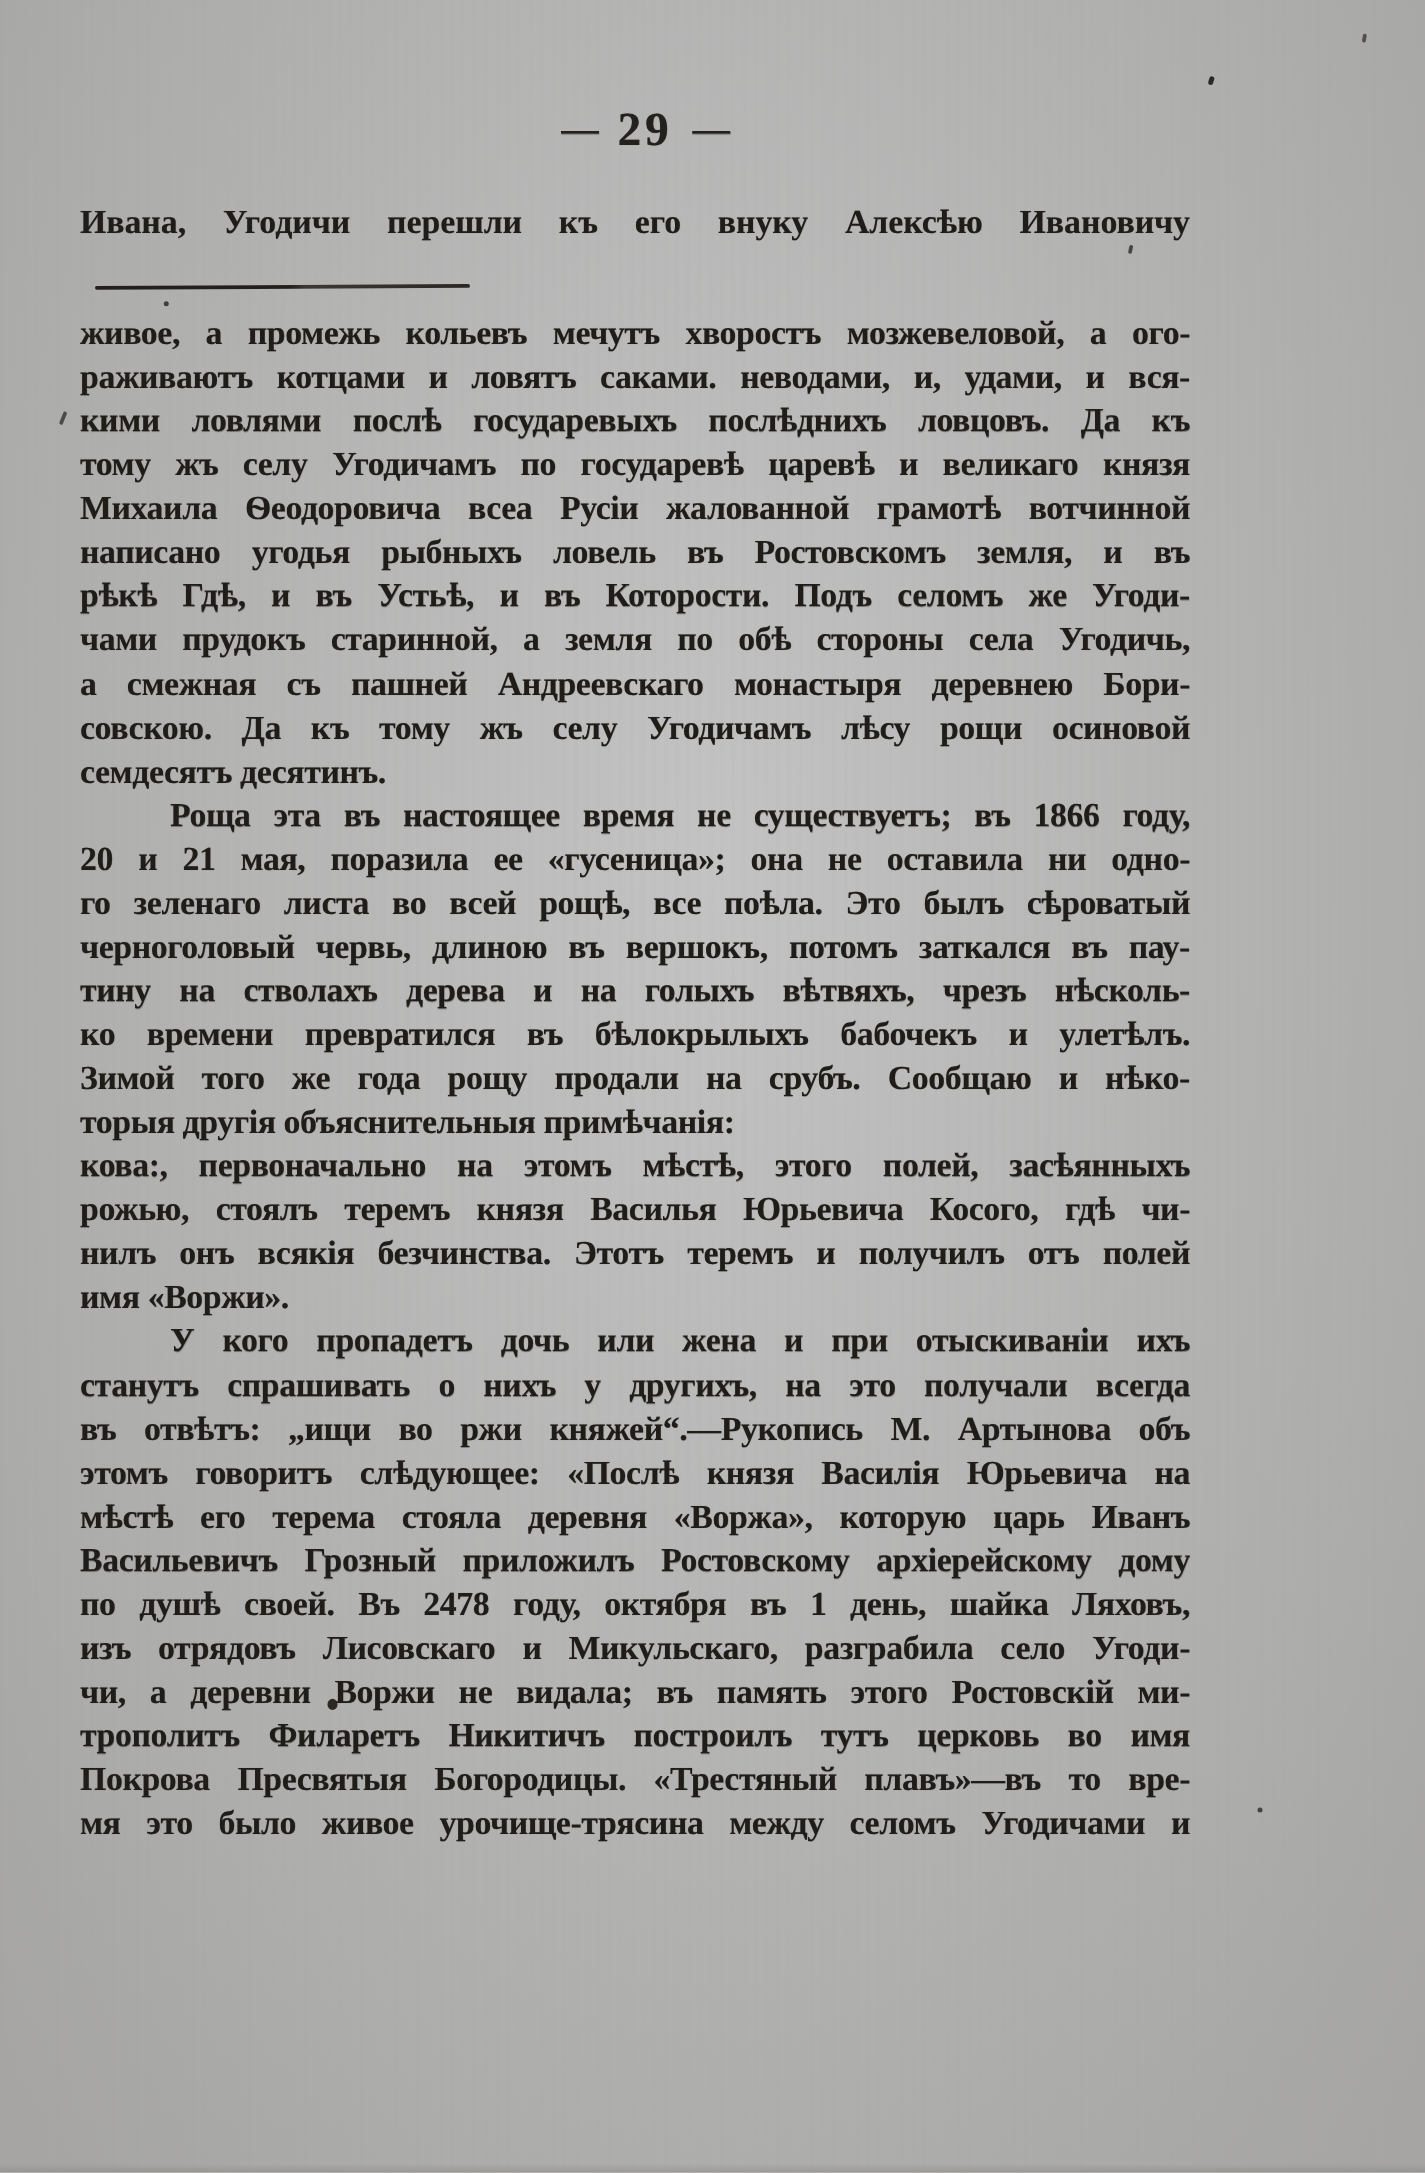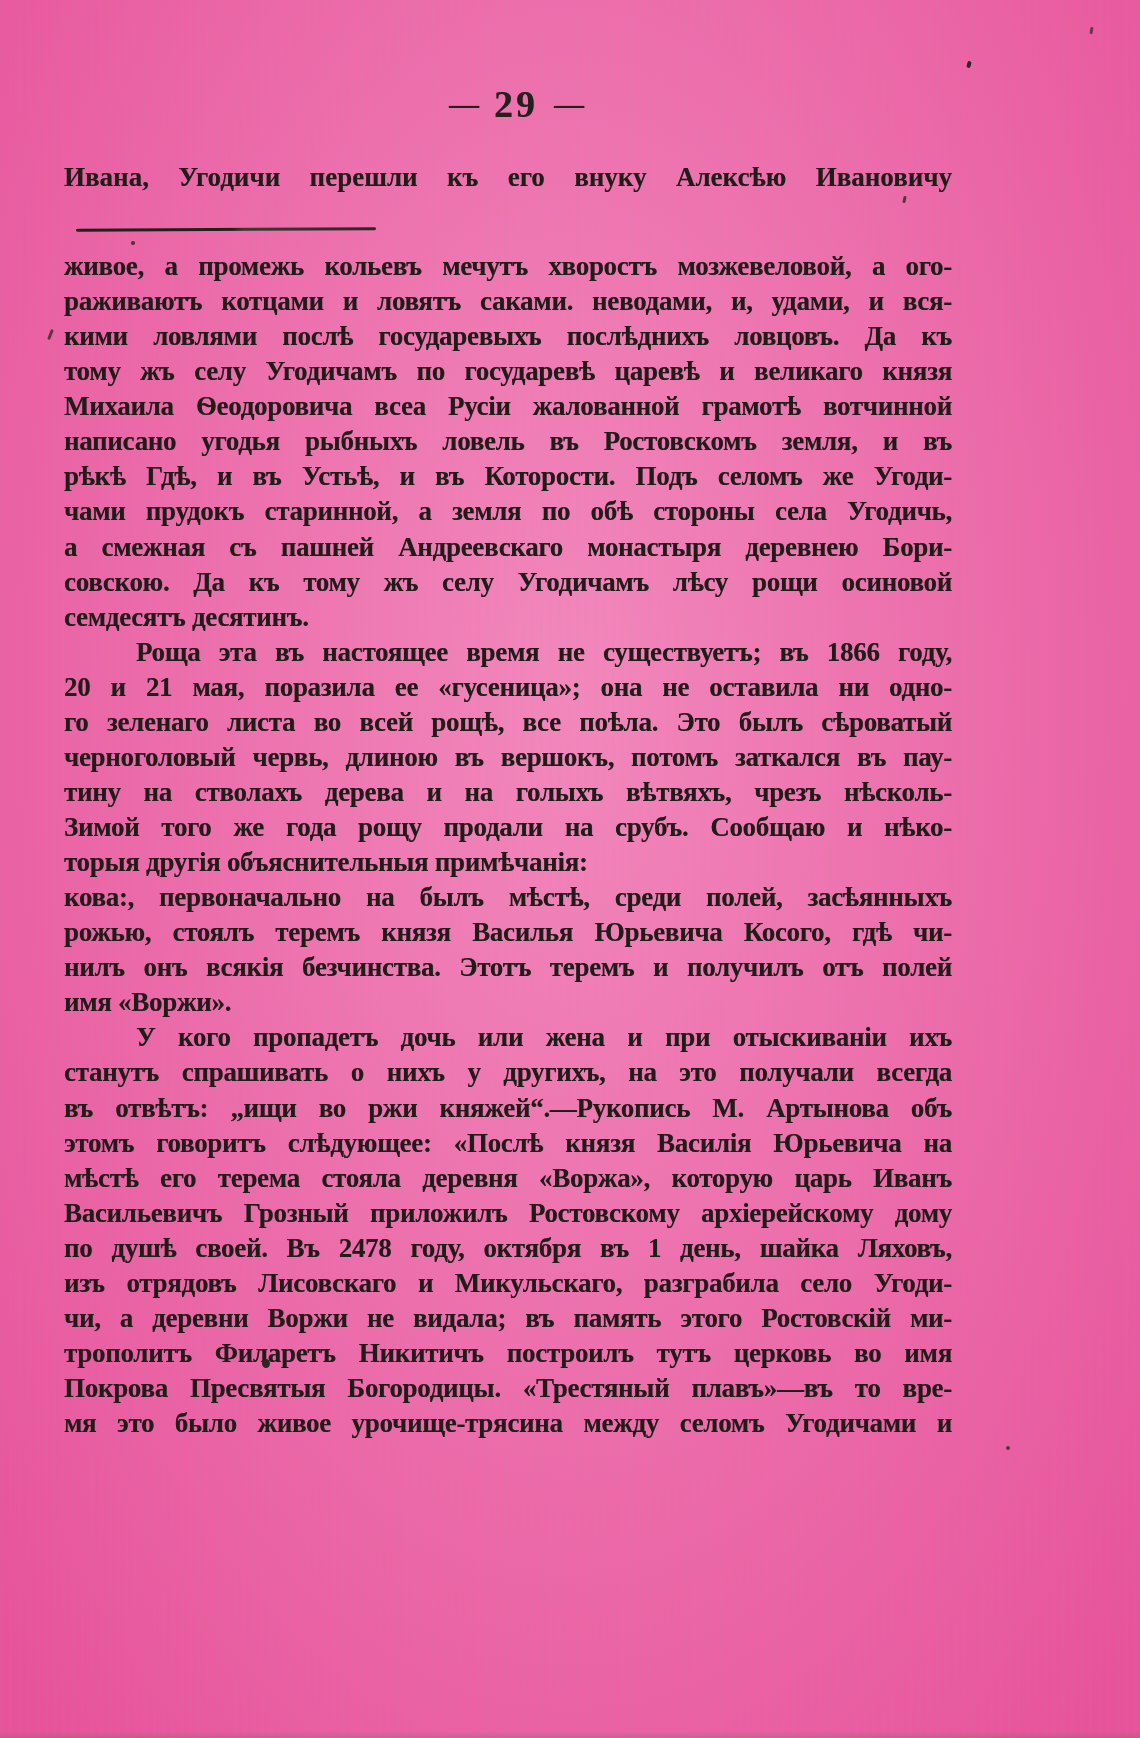--- a/index.html
+++ b/index.html
@@ -4,21 +4,21 @@
 <style>
   html,body{margin:0;padding:0;}
   body{
     width:1140px;height:1738px;
     background:#e9e9e7;
     font-family:"Liberation Serif","DejaVu Serif",serif;
   }
   .page{
     position:relative;
     width:1140px;height:1738px;
-    background:#ec4899;
+    background:#a3a3a3;
     color:#201c18;
     overflow:hidden;
   }
   
   .page::before{
     content:"";
     position:absolute;inset:0;
     background:
       repeating-linear-gradient(90deg,
         rgba(160,155,145,0.045) 0px, rgba(160,155,145,0.045) 3px,
@@ -127,23 +127,24 @@
       <div class="bline">рѣкѣ Гдѣ, и въ Устьѣ, и въ Которости. Подъ селомъ же Угоди-</div>
       <div class="bline">чами прудокъ старинной, а земля по обѣ стороны села Угодичь,</div>
       <div class="bline">а смежная съ пашней Андреевскаго монастыря деревнею Бори-</div>
       <div class="bline">совскою. Да къ тому жъ  селу Угодичамъ лѣсу рощи осиновой</div>
       <div class="bline end">семдесятъ десятинъ.</div>
       <div class="bline ind">Роща эта въ настоящее время не существуетъ; въ 1866 году,</div>
       <div class="bline">20 и 21 мая, поразила ее «гусеница»; она не оставила ни одно-</div>
       <div class="bline">го зеленаго листа во всей рощѣ, все поѣла. Это былъ сѣроватый</div>
       <div class="bline">черноголовый червь, длиною въ вершокъ, потомъ заткался въ пау-</div>
       <div class="bline">тину  на стволахъ дерева и на голыхъ вѣтвяхъ, чрезъ нѣсколь-</div>
+      <div class="bline">ко времени  превратился  въ бѣлокрылыхъ бабочекъ и улетѣлъ.</div>
       <div class="bline">Зимой того же года рощу продали на срубъ. Сообщаю и нѣко-</div>
       <div class="bline end">торыя другія объяснительныя примѣчанія:</div>
-      <div class="bline">кова:, первоначально на былъ мѣстѣ, среди полей, засѣянныхъ</div>
+      <div class="bline">кова:, первоначально на этомъ мѣстѣ, этого полей, засѣянныхъ</div>
       <div class="bline">рожью, стоялъ теремъ князя Василья Юрьевича Косого, гдѣ чи-</div>
       <div class="bline">нилъ онъ всякія безчинства. Этотъ теремъ и получилъ отъ полей</div>
       <div class="bline end">имя «Воржи».</div>
       <div class="bline ind">У кого пропадетъ дочь или жена и при отыскиваніи ихъ</div>
       <div class="bline">станутъ спрашивать о нихъ у другихъ, на это получали всегда</div>
       <div class="bline">въ отвѣтъ: „ищи во ржи княжей“.—Рукопись М. Артынова объ</div>
       <div class="bline">этомъ говоритъ слѣдующее: «Послѣ князя Василія Юрьевича на</div>
       <div class="bline">мѣстѣ его терема стояла деревня «Воржа», которую царь Иванъ</div>
       <div class="bline">Васильевичъ Грозный приложилъ Ростовскому архіерейскому дому</div>
       <div class="bline">по душѣ своей. Въ 2478 году, октября въ 1 день, шайка Ляховъ,</div>

